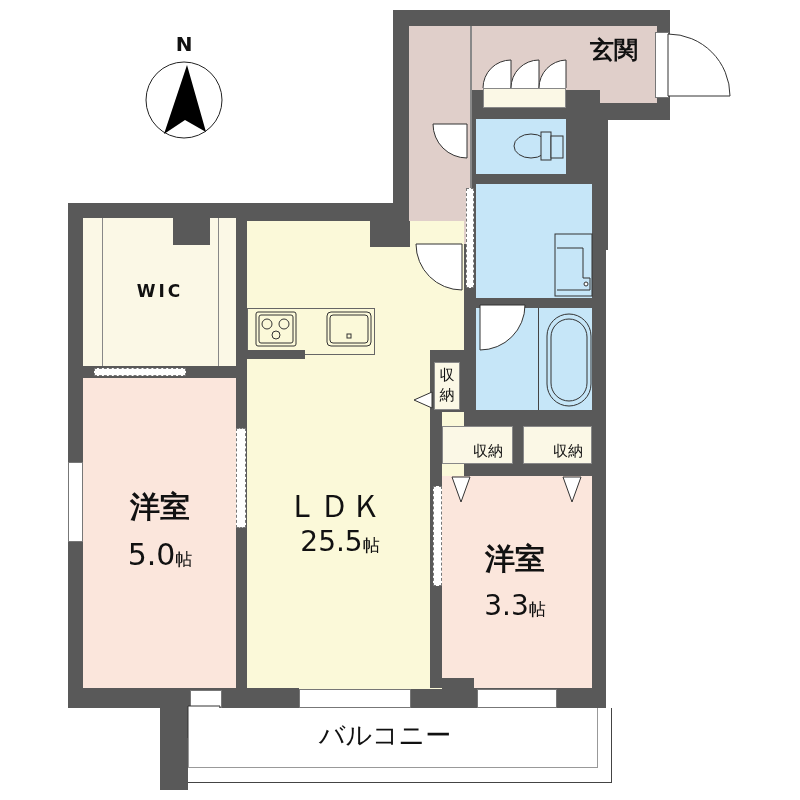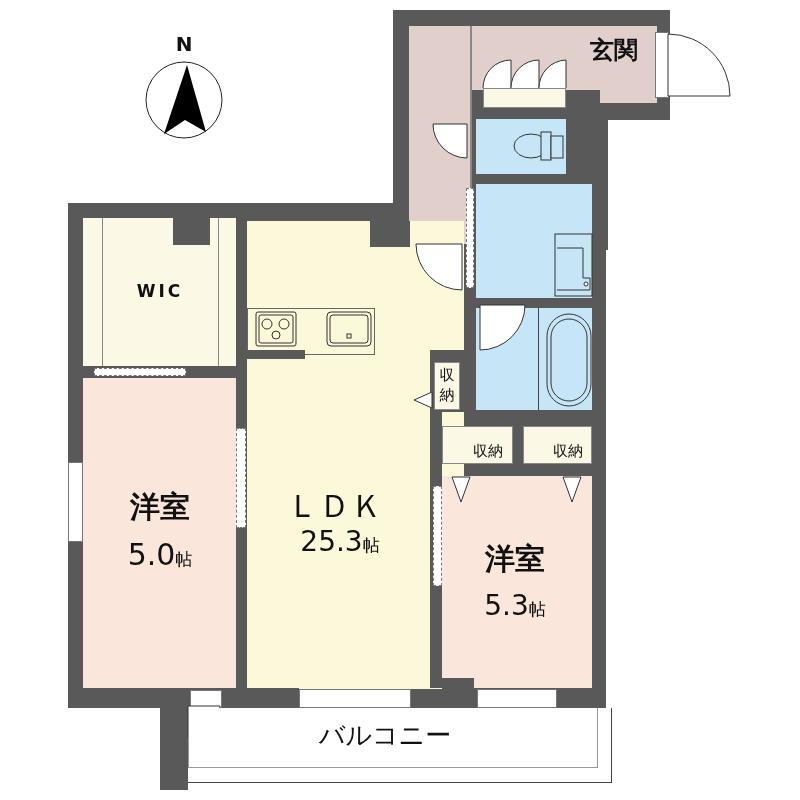--- a/index.html
+++ b/index.html
@@ -109,21 +109,21 @@
 
 <div class="abs" style="left:434px;top:362px;width:26px;height:48px;background:#fbf8e6;border:1px solid #888;"></div>
 <div class="lbl small" style="left:436px;top:368px;width:22px;">収</div>
 <div class="lbl small" style="left:436px;top:388px;width:22px;">納</div>
 <svg width="22" height="20" style="left:412px;top:390px;">
   <polygon points="20,2 2,10 20,18" fill="#fff" stroke="#333"></polygon>
 </svg>
 
 <div class="lbl big" style="left:270px;top:480px;width:130px;font-size:32px;font-weight:normal;margin-top:10px;">ＬＤＫ</div>
 <div class="lbl" style="left:280px;top:528px;width:120px;font-size:28px;">
-  <span>25.3</span><span class="unit">帖</span>
+  <span>25.5</span><span class="unit">帖</span>
 </div>
 
 <div class="abs win" style="left:236px;top:428px;width:10px;height:100px;border-style:dashed;"></div>
 
 <div class="abs win" style="left:299px;top:689px;width:112px;height:19px;"></div>
 
 <div class="abs" style="left:83px;top:378px;width:153px;height:310px;background:#fbe6dc;"></div>
 <div class="lbl big" style="left:100px;top:492px;width:120px;">洋室</div>
 <div class="lbl" style="left:100px;top:540px;width:120px;font-size:30px;">
   <span>5.0</span><span class="unit">帖</span>
@@ -142,20 +142,20 @@
 <div class="abs" style="left:442px;top:476px;width:150px;height:212px;background:#fbe6dc;"></div>
 <div class="abs wall" style="left:442px;top:678px;width:32px;height:30px;"></div>
 <svg width="20" height="30" style="left:451px;top:476px;">
   <polygon points="1,1 19,1 10,26" fill="#fff" stroke="#333"></polygon>
 </svg>
 <svg width="20" height="30" style="left:562px;top:476px;">
   <polygon points="1,1 19,1 10,26" fill="#fff" stroke="#333"></polygon>
 </svg>
 <div class="lbl big" style="left:460px;top:544px;width:110px;">洋室</div>
 <div class="lbl" style="left:460px;top:592px;width:110px;font-size:28px;">
-  <span>5.3</span><span class="unit">帖</span>
+  <span>3.3</span><span class="unit">帖</span>
 </div>
 <div class="abs win" style="left:433px;top:486px;width:9px;height:100px;border-style:dashed;"></div>
 <div class="abs win" style="left:477px;top:689px;width:80px;height:19px;"></div>
 
 <div class="abs" style="left:188px;top:708px;width:410px;height:60px;border:1px solid #999;border-top:none;background:#fff;"></div>
 <div class="abs" style="left:188px;top:708px;width:424px;height:75px;border-right:1px solid #444;border-bottom:1px solid #444;"></div>
 <div class="lbl" style="left:300px;top:722px;width:170px;font-size:26px;">バルコニー</div>
 
 </body></html>

